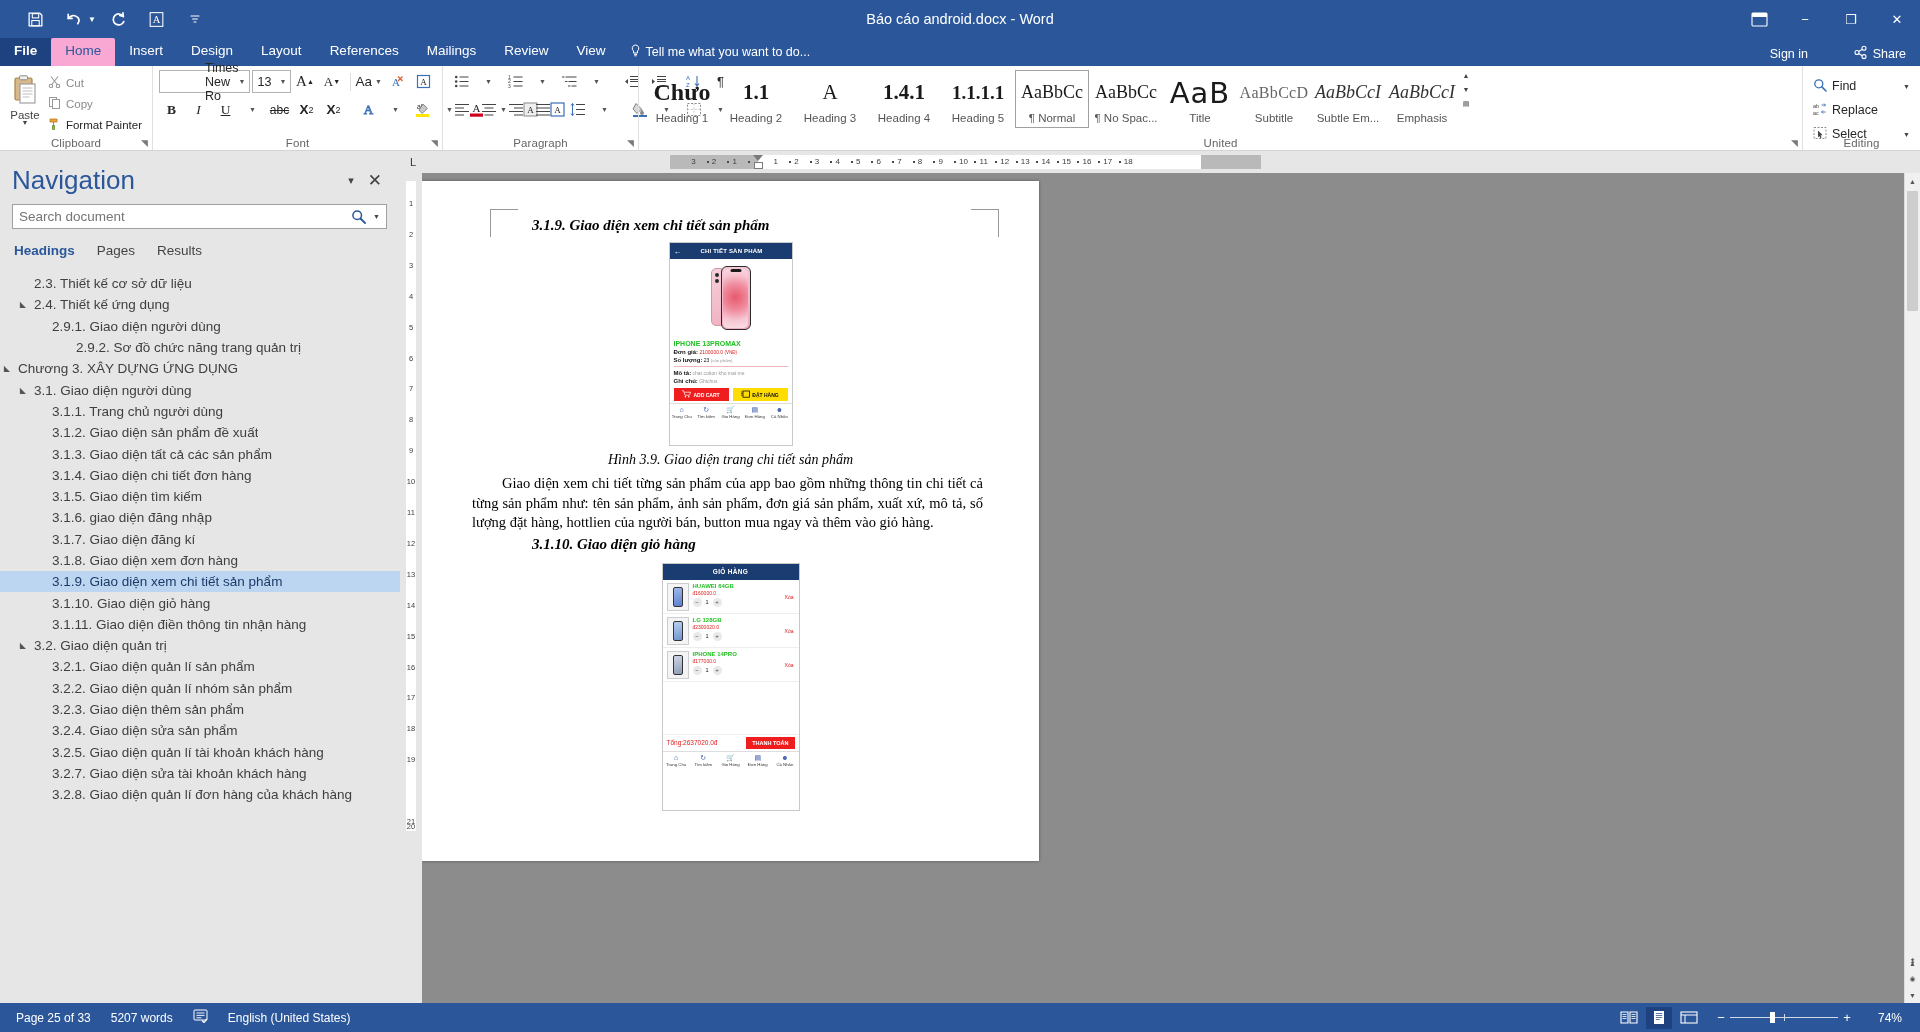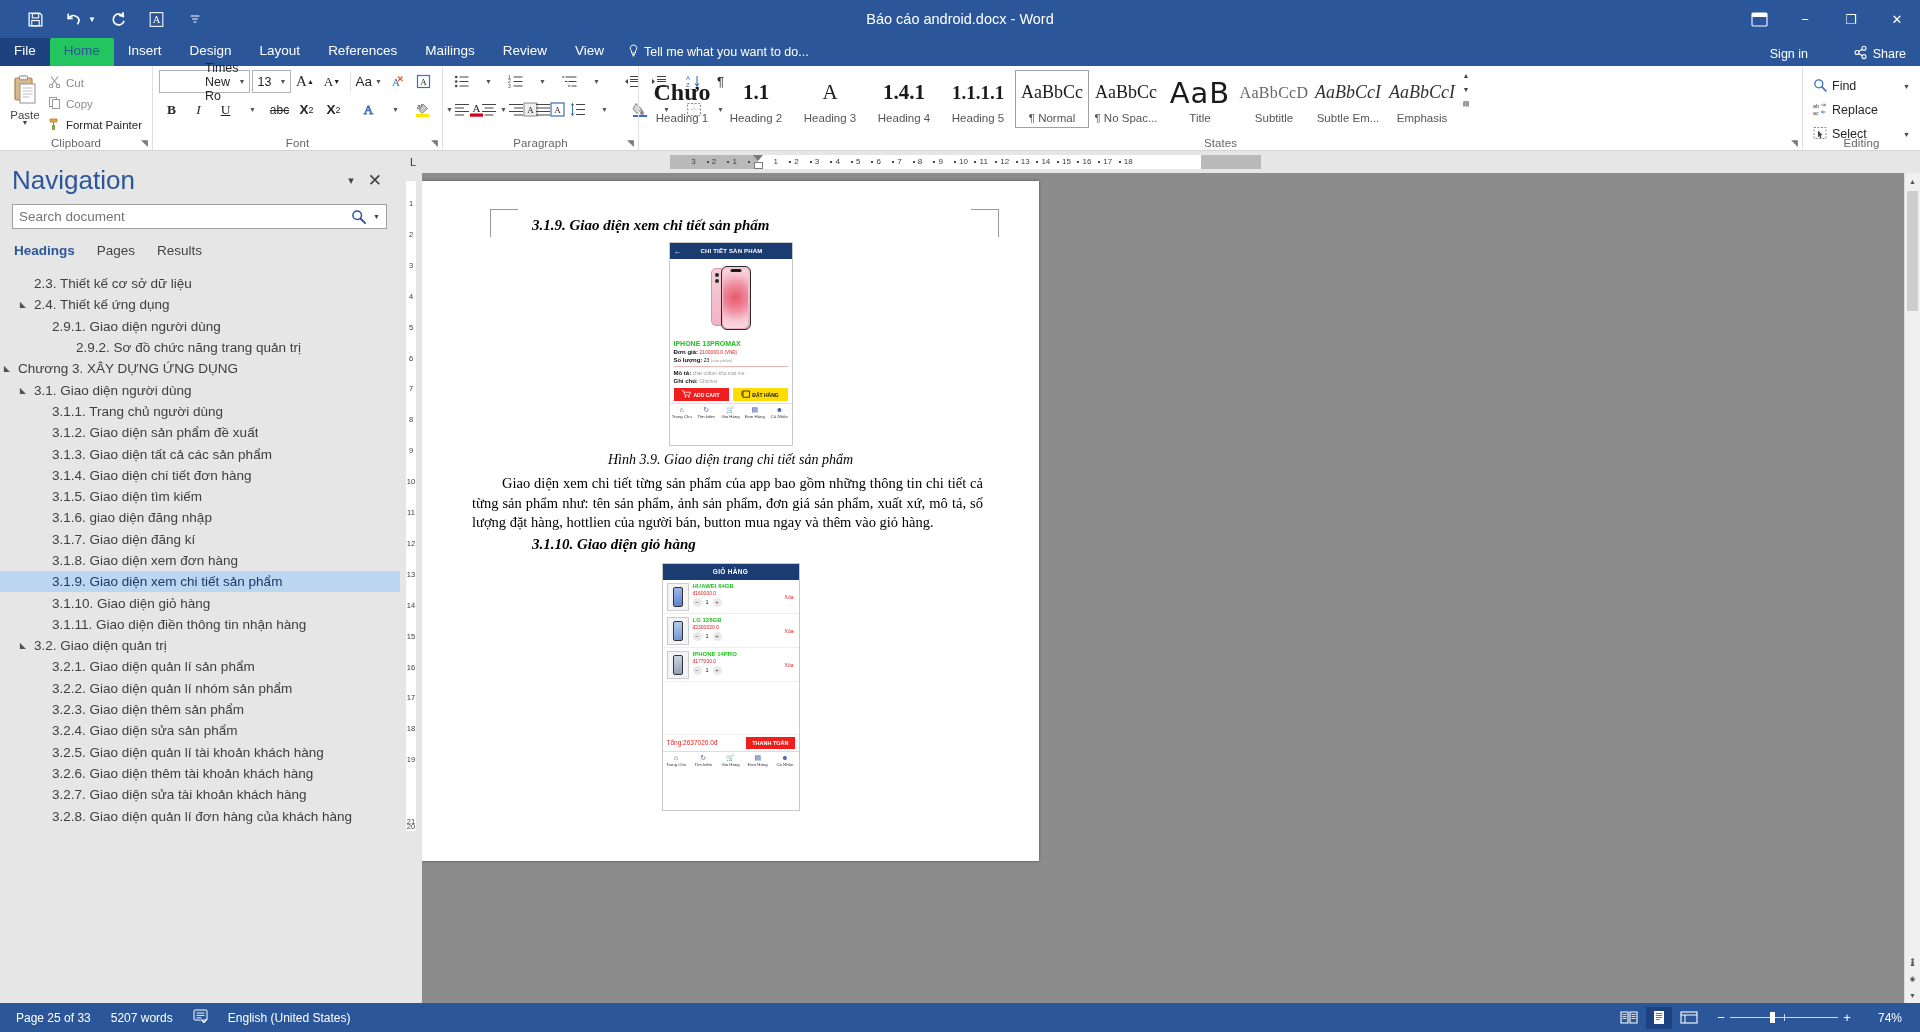--- a/index.html
+++ b/index.html
@@ -36,22 +36,22 @@
 
   
   .tabbar {
     height:28px; background:#2b579a; display:flex; align-items:flex-end;
     position:relative;
   }
   .tab {
     padding:4px 14px 6px; color:#ffffff; font-size:13.5px; cursor:pointer;
     line-height:18px;
   }
-  .tab.file { background:#1e4180; }
-  .tab.active { background:#22c55e; color:#2b579a; border-radius:2px 2px 0 0; }
+  .tab.file { background:#1e4180;font-weight:bold; }
+  .tab.active { background:#f9a8d4; color:#2b579a; border-radius:2px 2px 0 0; }
   .tellme { display:flex;align-items:center;gap:5px;color:#fff;font-size:12.5px;padding:4px 10px 6px;cursor:pointer;}
   .signin { position:absolute; right:112px; bottom:5px; color:#fff; font-size:12.5px; cursor:pointer;}
   .share { position:absolute; right:14px; bottom:3px; color:#fff; font-size:12.5px; cursor:pointer; display:flex; align-items:center; gap:5px;}
 
   
   .ribbon {
     height:85px; background:#ffffff; border-bottom:1px solid #d4d4d4;
     display:flex; position:relative;
   }
   .rgroup { position:relative; padding:3px 6px 0; display:flex; flex-direction:column; }
@@ -721,21 +721,21 @@
       <div class="style-item">
         <div class="style-preview sp-emph">AaBbCcI</div>
         <div class="style-name">Emphasis</div>
       </div>
       <div class="gallery-scroll">
         <div class="gs-btn">▲</div>
         <div class="gs-btn">▼</div>
         <div class="gs-btn">▤</div>
       </div>
     </div>
-    <div class="rgroup-label">States</div>
+    <div class="rgroup-label">United</div>
     <div class="dialog-launcher">◥</div>
   </div>
 
   <div class="rgroup grp-editing">
     <div style="padding-top:5px">
       <div class="edit-item">
         <span>
           <svg width="14" height="14" viewBox="0 0 14 14">
               <circle cx="5.8" cy="5.8" r="4" fill="none" stroke="#3b6fb6" stroke-width="1.3"></circle>
               <path d="M8.9 8.9 13 13" stroke="#3b6fb6" stroke-width="1.6" stroke-linecap="round"></path>
@@ -879,24 +879,20 @@
           <div class="nav-arrow empty" style="transform: scaleX(-1); margin-left: 34px;">◢</div>
           <div class="nav-text" style="padding-left: 4px;">3.2.3. Giao diện thêm sản phẩm</div>
         </div>
         <div class="nav-row">
           <div class="nav-arrow empty" style="transform: scaleX(-1); margin-left: 34px;">◢</div>
           <div class="nav-text" style="padding-left: 4px;">3.2.4. Giao diện sửa sản phẩm</div>
         </div>
         <div class="nav-row">
           <div class="nav-arrow empty" style="transform: scaleX(-1); margin-left: 34px;">◢</div>
           <div class="nav-text" style="padding-left: 4px;">3.2.5. Giao diện quản lí tài khoản khách hàng</div>
-        </div>
-        <div class="nav-row">
-          <div class="nav-arrow empty" style="transform: scaleX(-1); margin-left: 34px;">◢</div>
-          <div class="nav-text" style="padding-left: 4px;">3.2.6. Giao diện thêm tài khoản khách hàng</div>
         </div>
         <div class="nav-row">
           <div class="nav-arrow empty" style="transform: scaleX(-1); margin-left: 34px;">◢</div>
           <div class="nav-text" style="padding-left: 4px;">3.2.7. Giao diện sửa tài khoản khách hàng</div>
         </div>
         <div class="nav-row">
           <div class="nav-arrow empty" style="transform: scaleX(-1); margin-left: 34px;">◢</div>
           <div class="nav-text" style="padding-left: 4px;">3.2.8. Giao diện quản lí đơn hàng của khách hàng</div>
         </div>
       </div>

